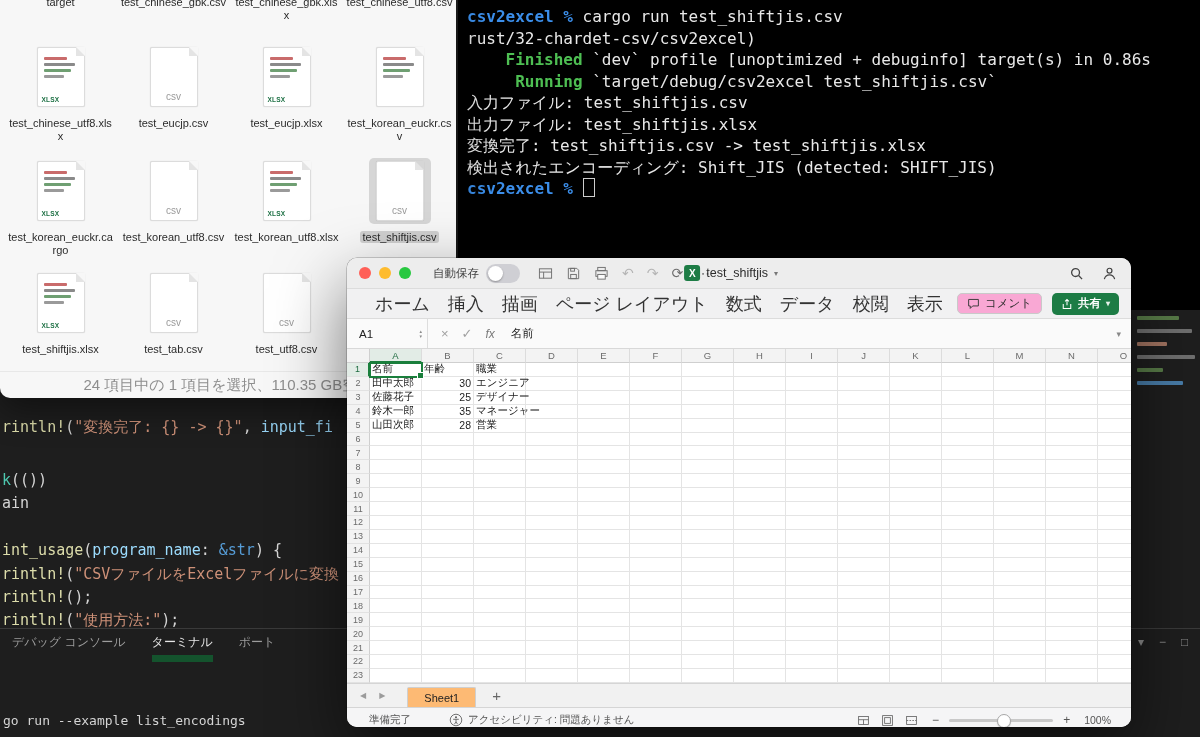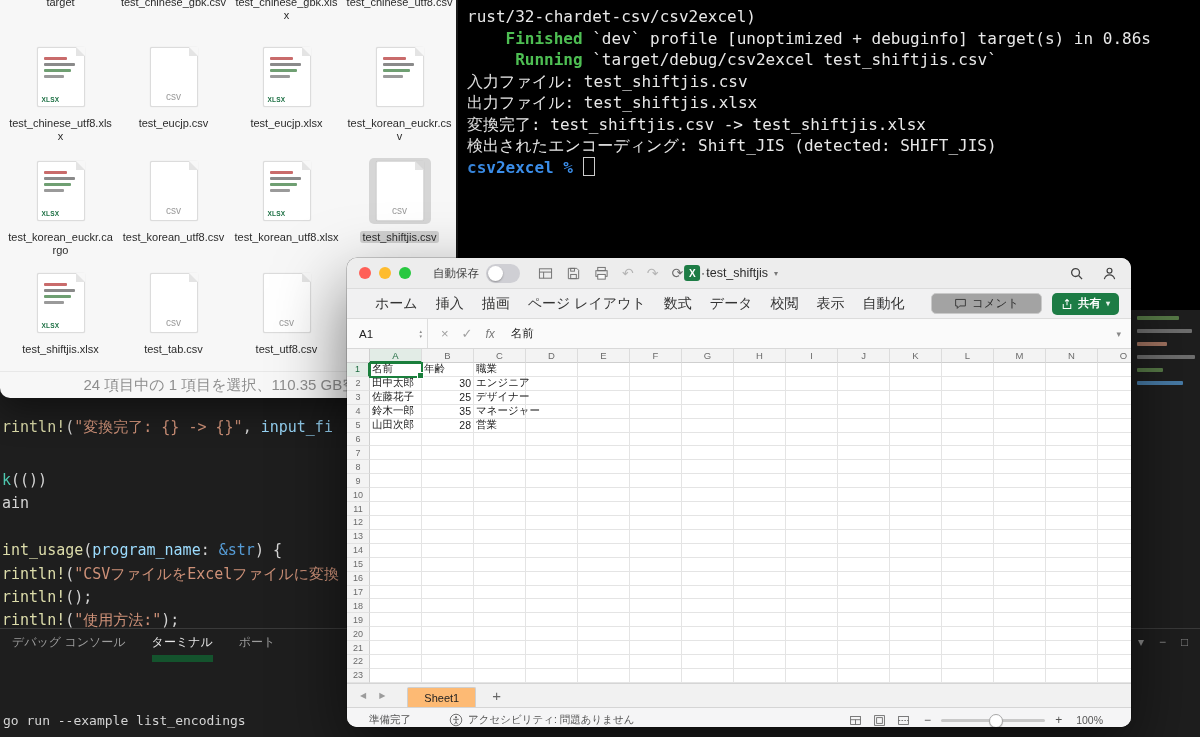--- a/index.html
+++ b/index.html
@@ -74,24 +74,24 @@
   .tb-icons .uni{font-size:14px;line-height:14px;}
   .tb-icons .dis{color:#b5b5b5;}
   .doc-title{position:absolute;left:49%;transform:translateX(-50%);display:flex;align-items:center;gap:6px;
              font-size:12.5px;color:#2c2c2c;}
   .xl-logo{width:16px;height:16px;border-radius:3px;background:var(--excel-green,#1d7c45);color:#fff;
            font-size:10px;font-weight:bold;display:flex;align-items:center;justify-content:center;}
   .chev{font-size:8px;color:#777;}
   .tb-right{position:absolute;right:14px;display:flex;gap:18px;align-items:center;}
   .xl-ribbon{position:relative;height:29px;background:#f1f1f2;border-bottom:1px solid #dcdcdc;
              display:flex;align-items:center;}
-  .rtabs{display:flex;gap:18px;padding-left:28px;font-size:14px;color:#333;text-align:center;}
+  .rtabs{display:flex;gap:18px;padding-left:28px;font-size:18px;color:#333;text-align:center;}
   .ribbon-right{position:absolute;right:12px;display:flex;gap:10px;align-items:center;}
-  .comment-btn{display:flex;align-items:center;gap:5px;background:#a3a3a3;border:1px solid #c9c9c9;border-radius:5px;
-               height:21px;padding:0 22px;font-size:11.5px;color:#2c2c2c;}
+  .comment-btn{display:flex;align-items:center;gap:5px;background:#f9a8d4;border:1px solid #c9c9c9;border-radius:5px;
+               height:21px;padding:0 9px;font-size:11.5px;color:#2c2c2c;}
   .share-btn{display:flex;align-items:center;gap:5px;background:var(--excel-green,#1d7c45);border:none;border-radius:5px;
              height:22px;padding:0 9px;font-size:11.5px;color:#fff;font-weight:bold;}
   .share-btn .chev{color:#e8f2ea;}
   .xl-formula{position:relative;height:29px;background:#fafafa;border-bottom:1px solid #d8d8d8;
               display:flex;align-items:center;font-size:11.5px;}
   .namebox{display:flex;align-items:center;width:68px;align-self:stretch;border-right:1px solid #ddd;padding-left:12px;color:#222;}
   .spin{margin-left:auto;margin-right:5px;display:flex;flex-direction:column;font-size:5px;color:#8a8a8a;line-height:5px;}
   .fx-x{color:#a0a0a0;font-size:13px;margin-left:13px;}
   .fx-check{color:#a0a0a0;font-size:13px;margin-left:13px;}
   .fx{color:#7a7a7a;font-style:italic;font-size:12px;margin-left:13px;}
@@ -122,21 +122,21 @@
   .xl-status{height:24px;background:#f5f5f6;border-top:1px solid #d5d5d5;display:flex;align-items:center;
              font-size:10.5px;color:#555;}
   .st-ready{margin-left:22px;}
   .acc{display:flex;align-items:center;gap:5px;margin-left:38px;}
   .views{display:flex;gap:11px;margin-left:auto;align-items:center;}
   .zoom-minus,.zoom-plus{color:#555;font-size:12px;margin-left:14px;}
   .zoom-plus{margin-left:10px;}
   .zoom-slider{width:104px;height:3px;background:#c9c9c9;border-radius:2px;position:relative;margin-left:10px;}
   .zoom-slider .knob{position:absolute;left:48px;top:-5px;width:12px;height:12px;border-radius:50%;background:#fff;
                      border:1px solid #a8a8a8;box-shadow:0 1px 1px rgba(0,0,0,.2);}
-  .zoom-label{margin:0 28px 0 14px;}
+  .zoom-label{margin:0 20px 0 14px;}
   svg{display:block;}
 </style>
 </head>
 <body>
 
 <div id="stage">
 
   <div id="vscode">
     <div id="vscode-code">
         <div class="cline" style="top: 417px;"><span class="c-macro">rintln!</span><span class="c-punct">(</span><span class="c-string">"変換完了: {} -&gt; {}"</span><span class="c-punct">, </span><span class="c-var">input_fi</span></div>
@@ -168,20 +168,21 @@
 
       </div>
       <div class="panel-term">
         <div>go run --example list_encodings</div>
         
       </div>
     </div>
   </div>
 
   <div id="terminal">
+      <div class="tline"><span class="t-prompt">csv2excel % </span><span class="t-fg">cargo run test_shiftjis.csv</span></div>
       <div class="tline"><span class="t-fg">rust/32-chardet-csv/csv2excel)</span></div>
       <div class="tline"><span class="t-green">    Finished</span><span class="t-fg"> `dev` profile [unoptimized + debuginfo] target(s) in 0.86s</span></div>
       <div class="tline"><span class="t-green">     Running</span><span class="t-fg"> `target/debug/csv2excel test_shiftjis.csv`</span></div>
       <div class="tline"><span class="t-fg">入力ファイル: test_shiftjis.csv</span></div>
       <div class="tline"><span class="t-fg">出力ファイル: test_shiftjis.xlsx</span></div>
       <div class="tline"><span class="t-fg">変換完了: test_shiftjis.csv -&gt; test_shiftjis.xlsx</span></div>
       <div class="tline"><span class="t-fg">検出されたエンコーディング: Shift_JIS (detected: SHIFT_JIS)</span></div>
       <div class="tline"><span class="t-prompt">csv2excel % </span><span class="t-cursor"></span></div>
     </div>
 

